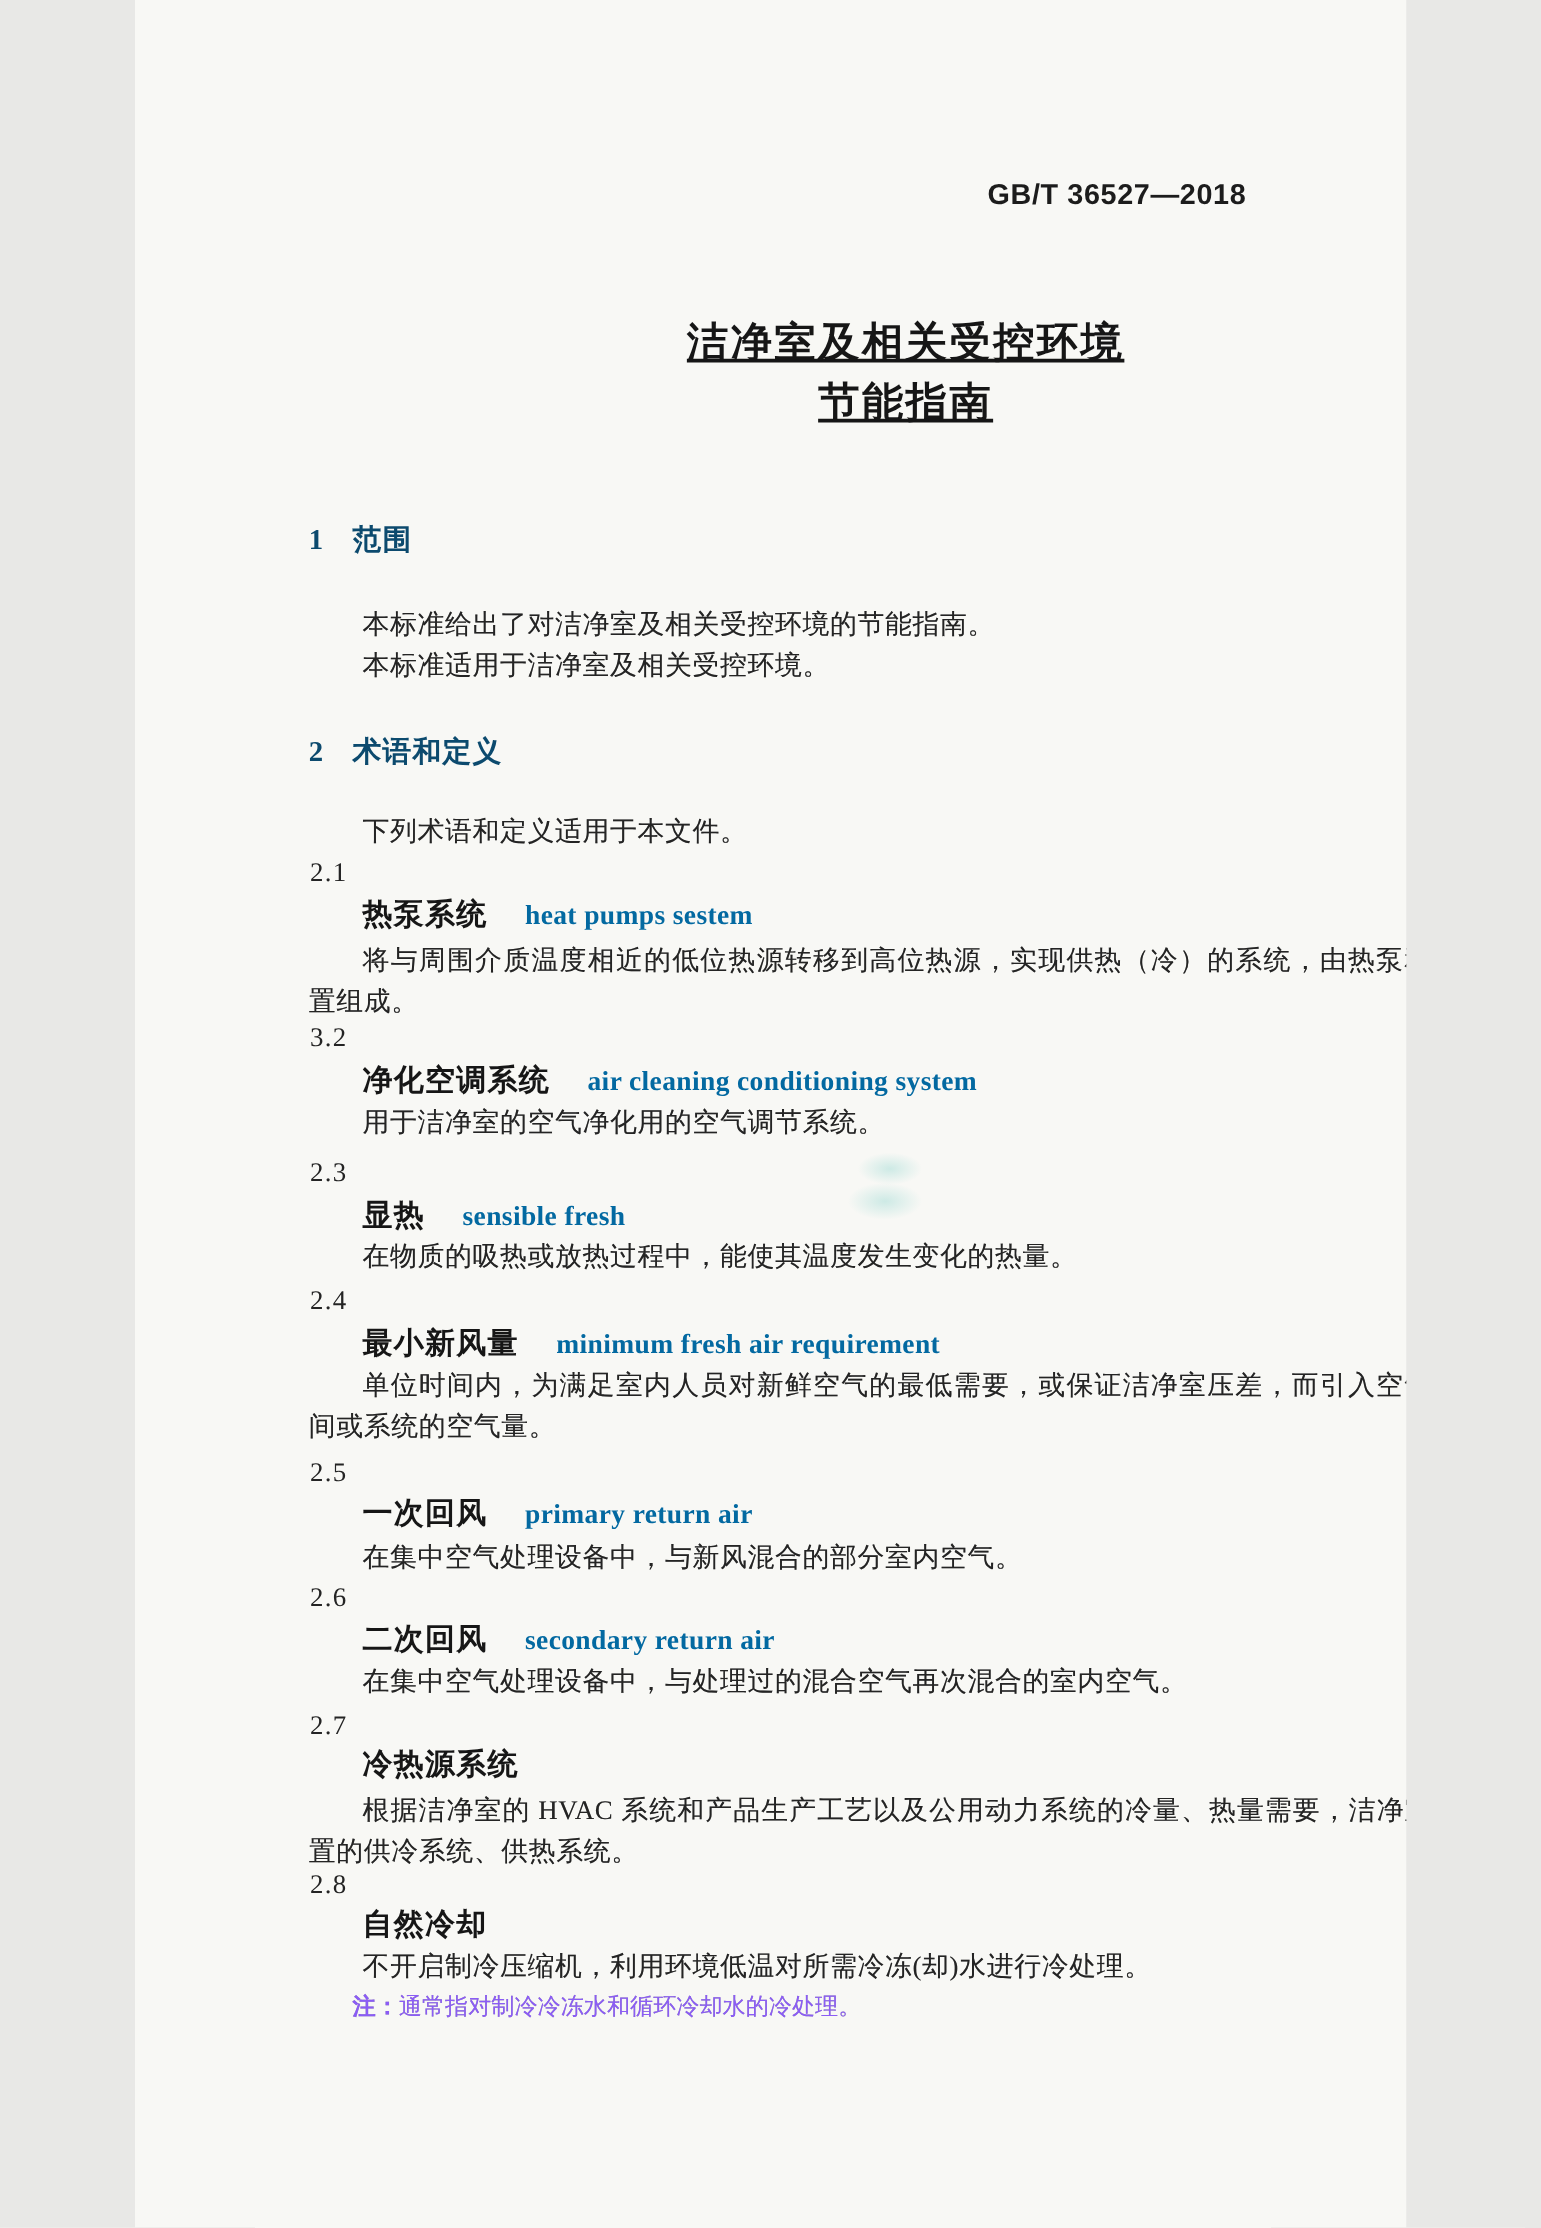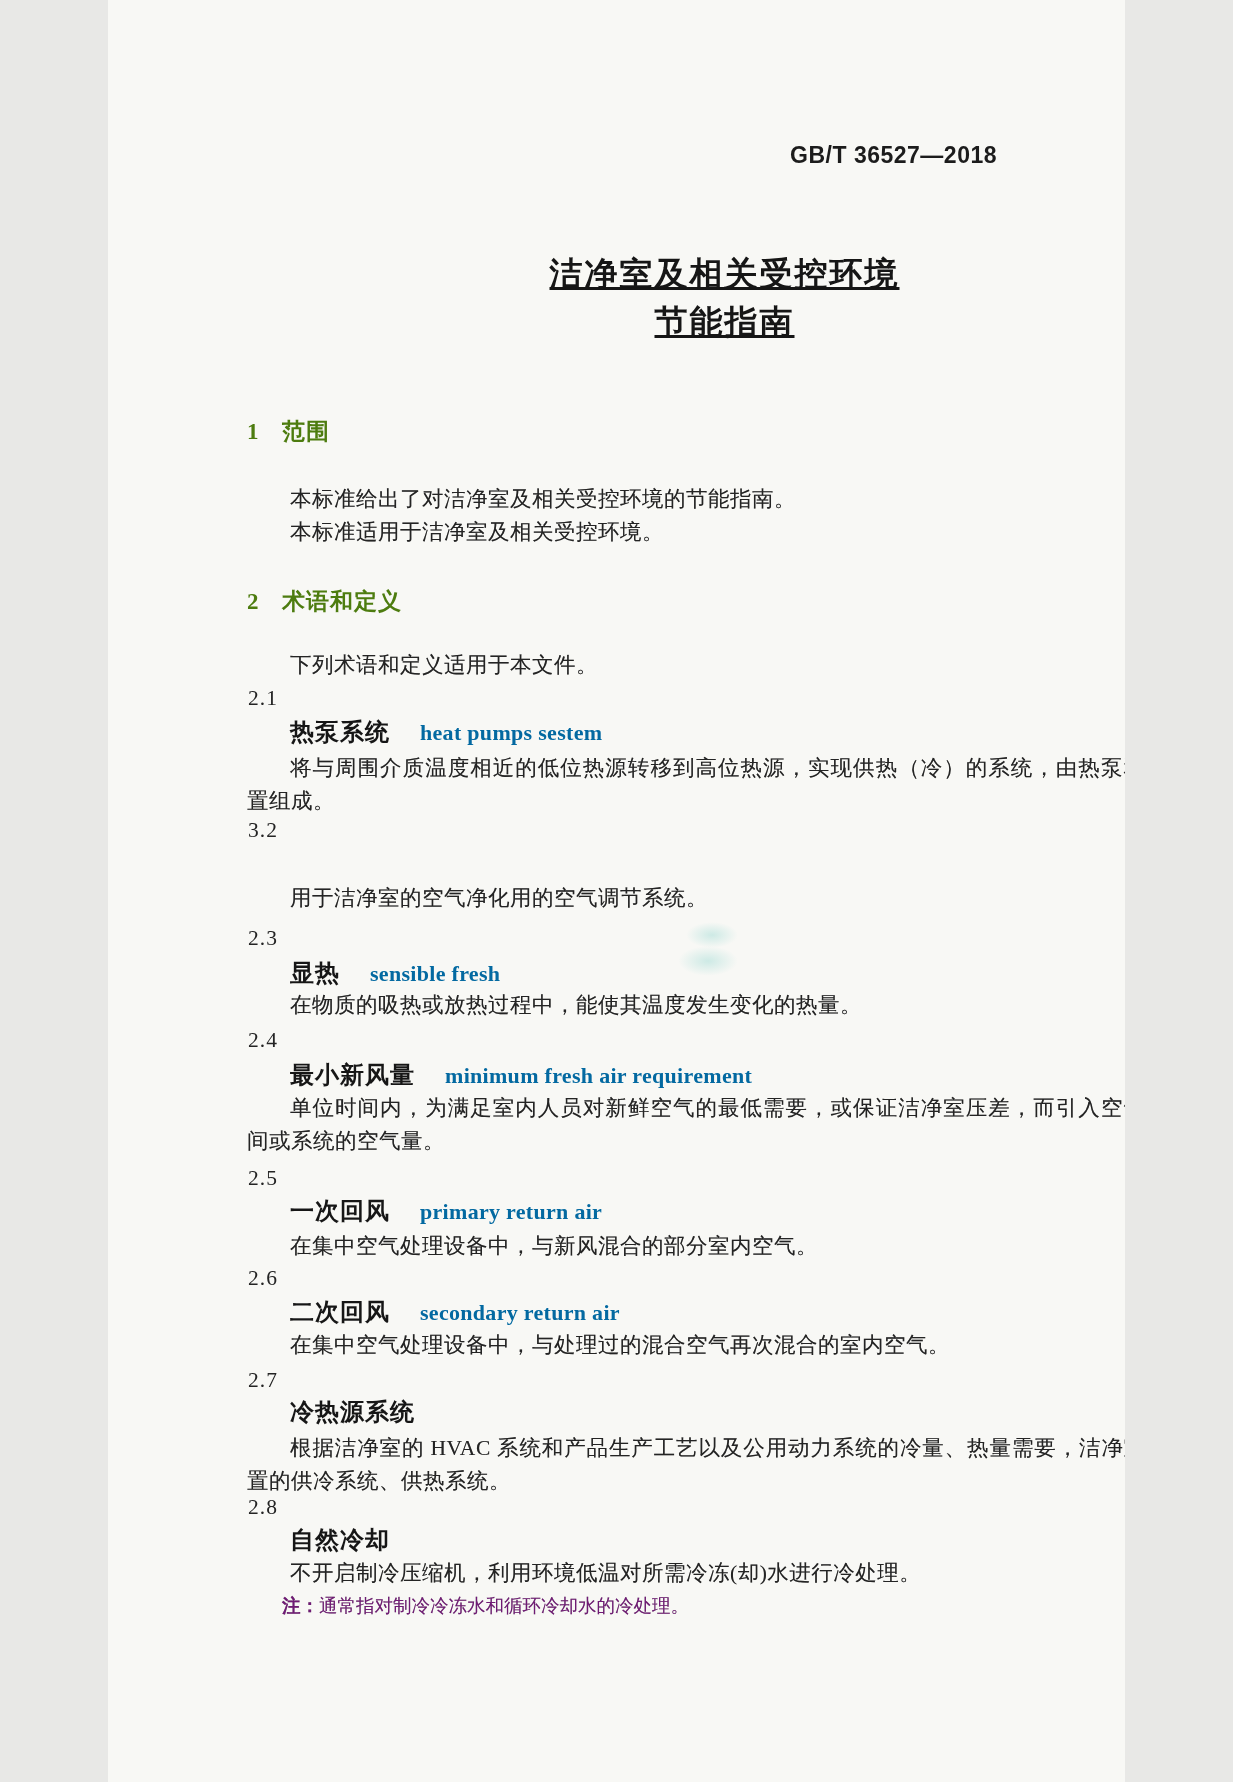--- a/index.html
+++ b/index.html
@@ -23,21 +23,21 @@
     left:10px;width:1213px;text-align:center;
     font:bold 33px/44px "Liberation Sans","DejaVu Sans",sans-serif;
     letter-spacing:2px;color:#161616;text-decoration:underline;
   }
   .title-1{top:252px;}
   .title-2{top:300px;}
   
   .sechead{
     left:139px;
     font:bold 23px/30px "Liberation Sans","DejaVu Sans",sans-serif;
-    color:#4d7c0f;letter-spacing:1px;
+    color:#0c4a6e;letter-spacing:1px;
   }
   .sechead .secnum{display:inline-block;width:35px;font-family:"Liberation Serif","DejaVu Serif",serif;letter-spacing:0;}
   .h1{top:416px;}
   .h2{top:586px;}
   
   .para,.tdef{
     left:139px;width:966px;
     font:21.5px/33px "Liberation Serif","DejaVu Serif",serif;
     text-align:justify;text-indent:43px;
     letter-spacing:0.5px;color:#242424;
@@ -59,21 +59,21 @@
     letter-spacing:1px;color:#161616;
   }
   .tname .en{
     font:bold 22px/30px "Liberation Serif","DejaVu Serif",serif;
     margin-left:30px;color:#0369a1;letter-spacing:0.3px;
   }
   
   .note{
     left:139px;width:966px;
     font:18.5px/26px "Liberation Serif","DejaVu Serif",serif;
-    text-indent:35px;color:#701a75;
+    text-indent:35px;color:#8b5cf6;
     text-shadow:0 0 0.5px rgba(0,0,0,0.35);
   }
   .note .note-label{font-weight:bold;}
   .page-number{
     left:1069px;top:1618px;
     font:21px/26px "Liberation Serif","DejaVu Serif",serif;
     color:#333;
   }
   
   .smudge{
@@ -107,20 +107,23 @@
   </div>
   <div class="abs para p-intro">下列术语和定义适用于本文件。</div>
 
   <div class="abs tnum" style="top:684px">2.1</div>
   <div class="abs tname" style="top:717px">
     <span class="zh">热泵系统</span><span class="en">heat pumps sestem</span>
   </div>
   <div class="abs tdef" style="top:752px">将与周围介质温度相近的低位热源转移到高位热源，实现供热（冷）的系统，由热泵和相关装置组成。</div>
 
   <div class="abs tnum" style="top:816px">3.2</div>
+  <div class="abs tname" style="top:850px">
+    <span class="zh">净化空调系统</span><span class="en">air cleaning conditioning system</span>
+  </div>
   <div class="abs tdef" style="top:882px">用于洁净室的空气净化用的空气调节系统。</div>
 
   <div class="abs tnum" style="top:924px">2.3</div>
   <div class="abs tname" style="top:958px">
     <span class="zh">显热</span><span class="en">sensible fresh</span>
   </div>
   <div class="abs tdef" style="top:989px">在物质的吸热或放热过程中，能使其温度发生变化的热量。</div>
 
   <div class="abs tnum" style="top:1026px">2.4</div>
   <div class="abs tname" style="top:1060px">

